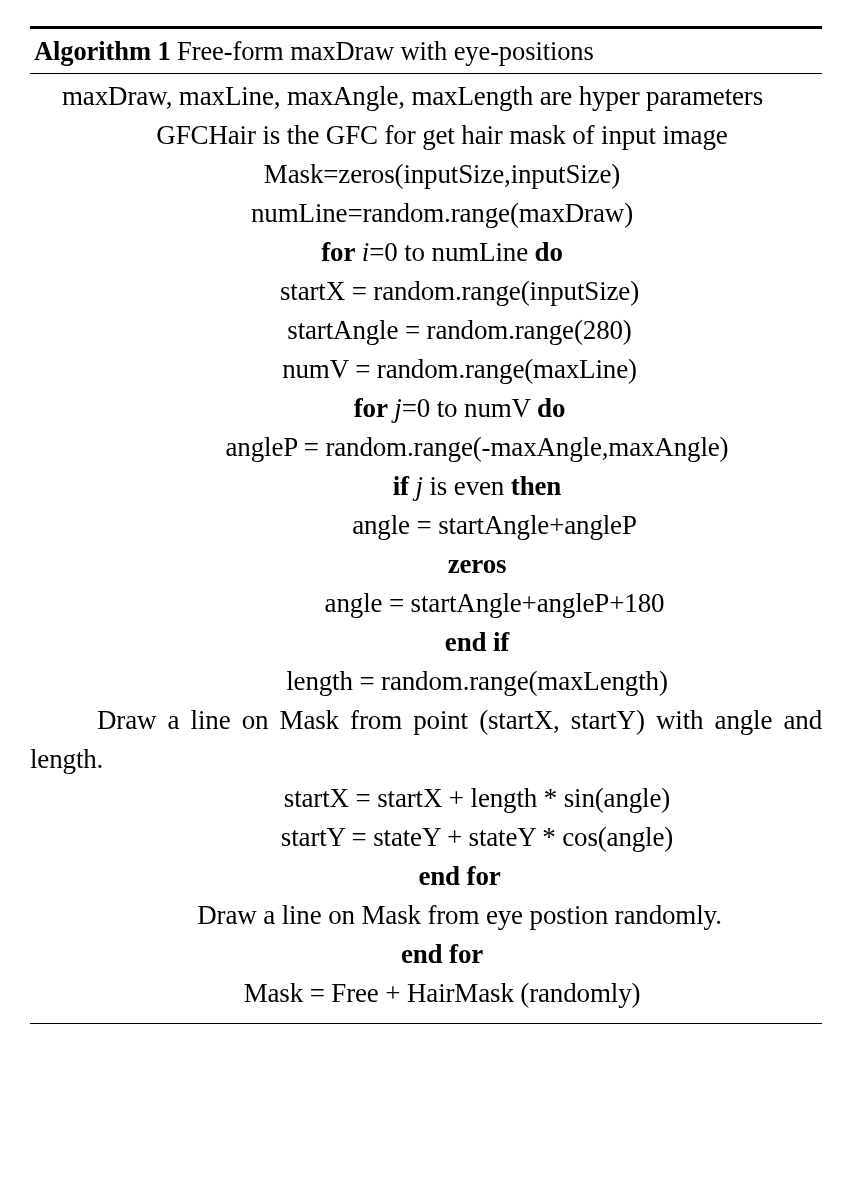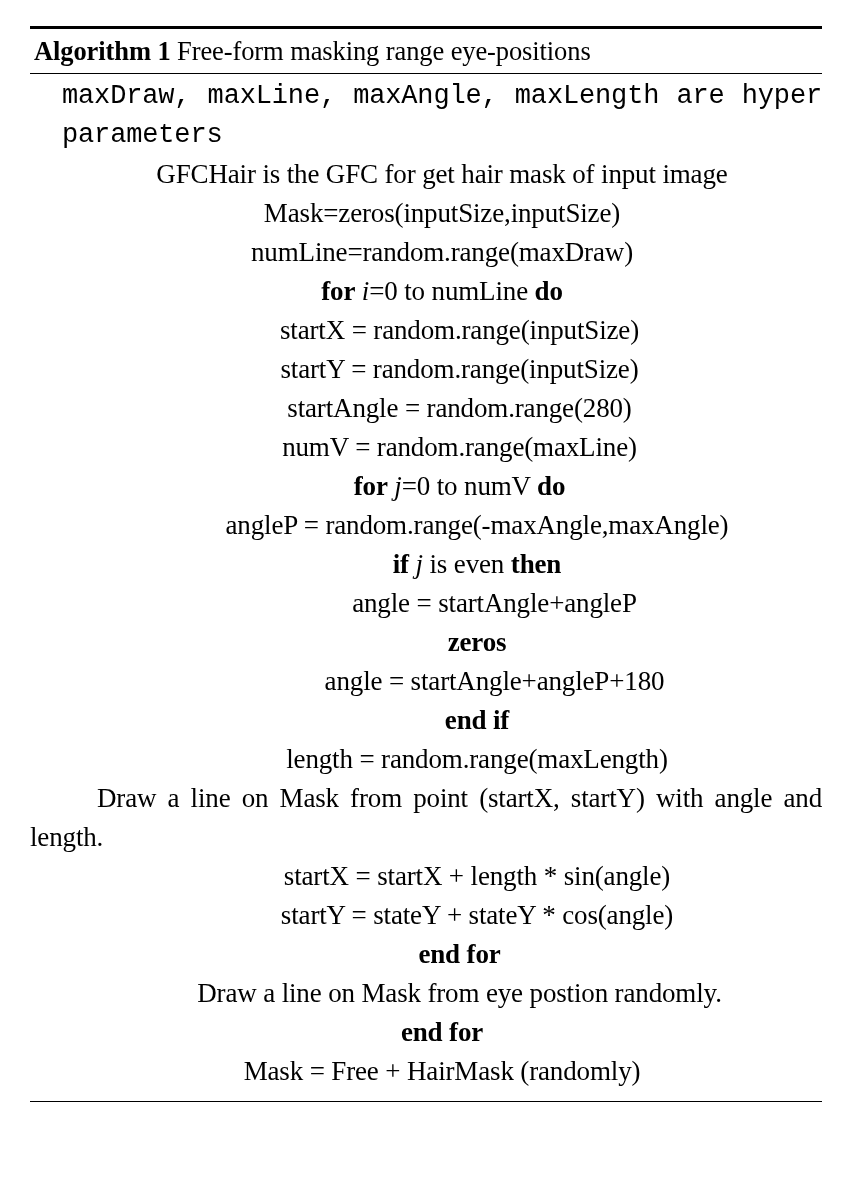--- a/index.html
+++ b/index.html
@@ -64,21 +64,20 @@
   
   .line.wrap {
     white-space: normal;
     text-align: justify;
     text-align-last: left;
   }
   .line.wrap-hyper {
     padding-left: 32px;
     padding-right: 0px;
     text-indent: 0;
-    font-family: Liberation Mono, monospace;
   }
   
   .line.wrap-draw {
     padding-left: 0px;
     text-indent: 67px;
     text-align: justify;
     text-align-last: left;
     white-space: normal;
   }
 
@@ -87,41 +86,40 @@
 </style>
 </head>
 <body>
 
 <div id="algorithm-block">
 
   <div class="rule-thick"></div>
 
   <div id="algo-title">
     <span class="kw">Algorithm 1</span>
-    <span>Free-form masking range eye-positions</span>
+    <span>Free-form maxDraw with eye-positions</span>
   </div>
 
   <div class="rule-thin"></div>
 
   <div id="algo-body">
 
     <div class="line wrap wrap-hyper">maxDraw, maxLine, maxAngle, maxLength are hyper parameters</div>
 
     <div class="line ind0">GFCHair is the GFC for get hair mask of input image</div>
 
     <div class="line ind0">Mask=zeros(inputSize,inputSize)</div>
 
 
     <div class="line ind0">numLine=random.range(maxDraw)</div>
 
     <div class="line ind0"><span class="kw">for</span> <span class="var">i</span><span>=0 to numLine</span> <span class="kw">do</span></div>
 
     <div class="line ind1">startX = random.range(inputSize)</div>
 
-    <div class="line ind1">startY = random.range(inputSize)</div>
 
     <div class="line ind1">startAngle = random.range(280)</div>
 
     <div class="line ind1">numV = random.range(maxLine)</div>
 
     <div class="line ind1"><span class="kw">for</span> <span class="var">j</span><span>=0 to numV</span> <span class="kw">do</span></div>
 
     <div class="line ind2">angleP = random.range(-maxAngle,maxAngle)</div>
 
     <div class="line ind2"><span class="kw">if</span> <span class="var">j</span><span> is even </span><span class="kw">then</span></div>

